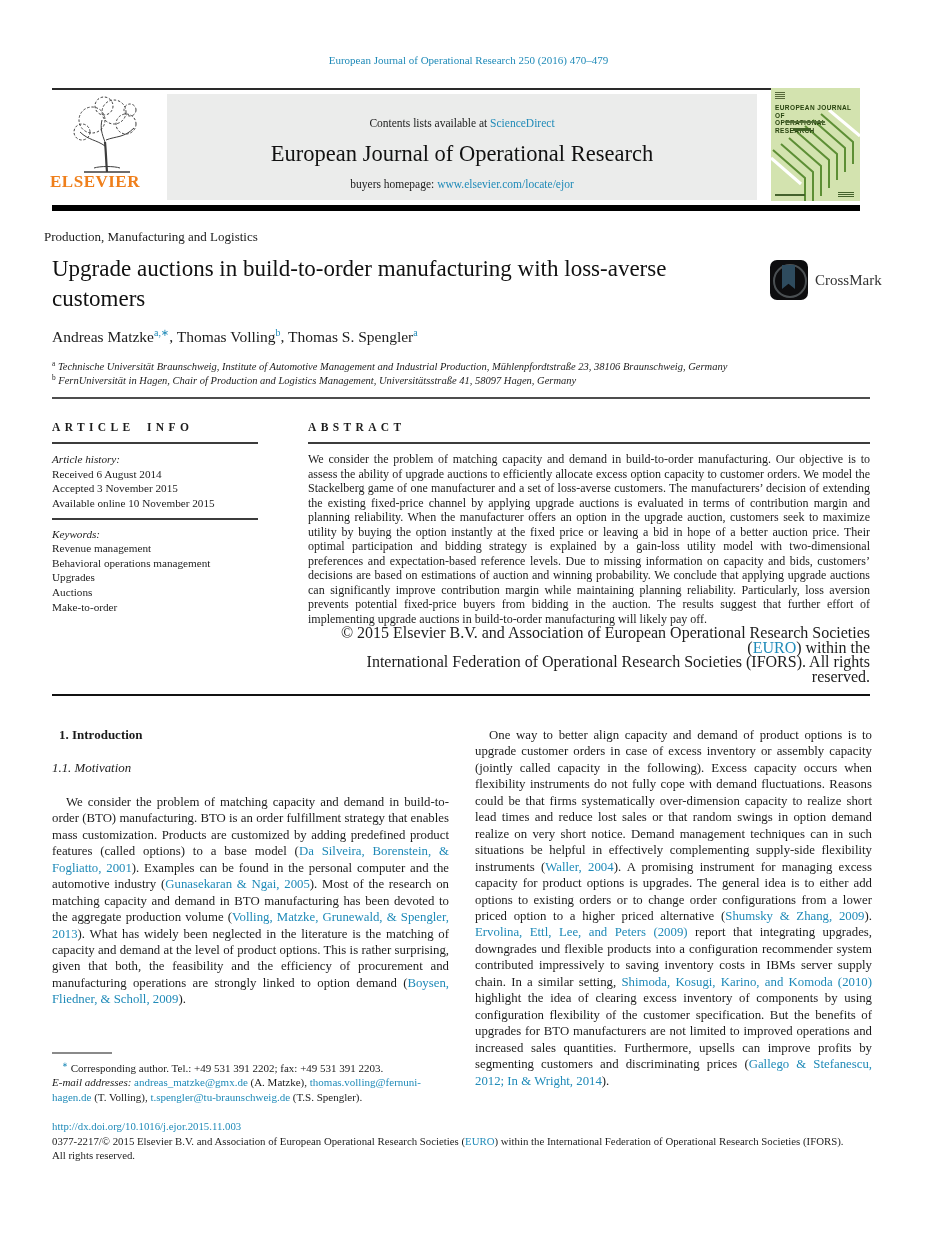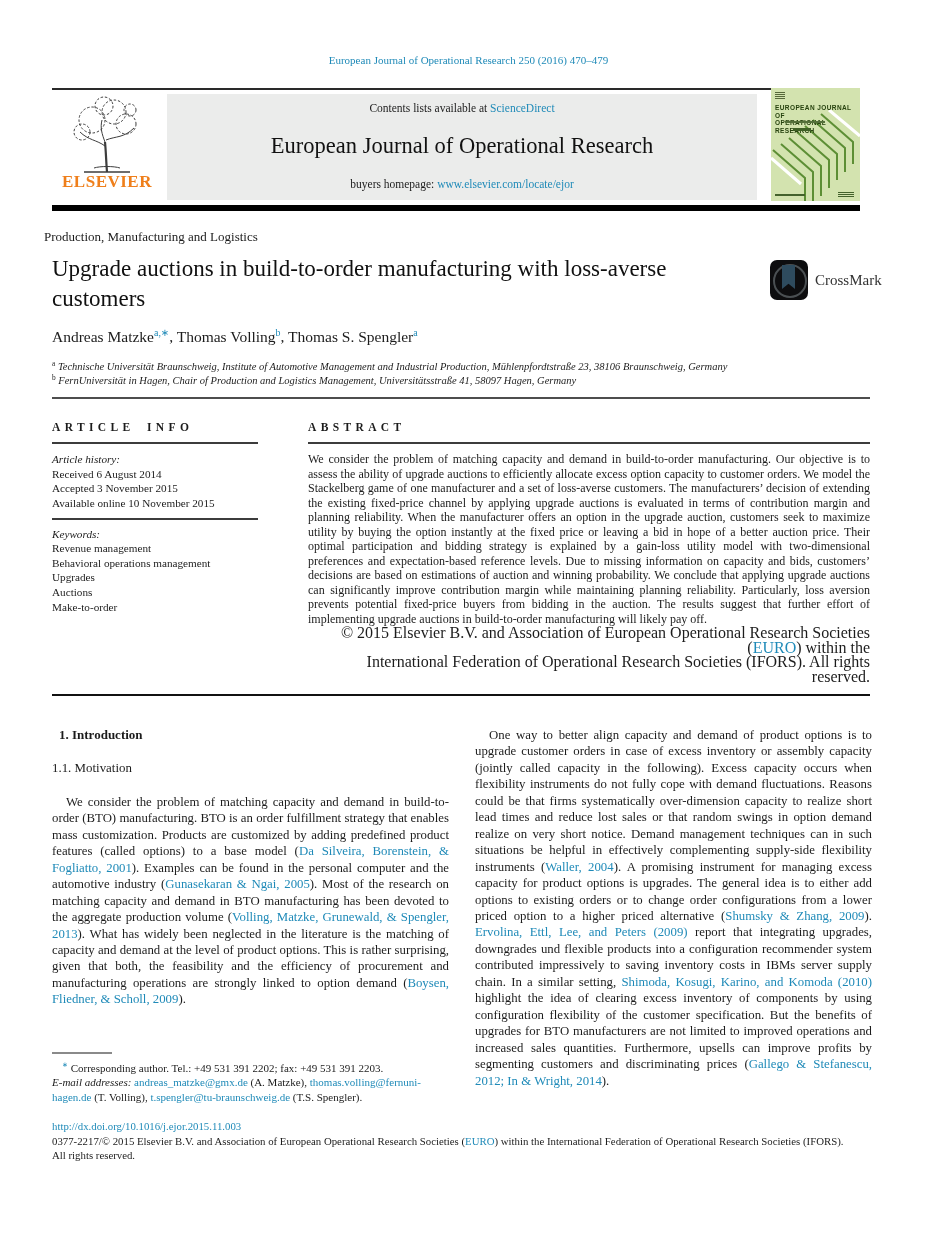--- a/index.html
+++ b/index.html
@@ -11,25 +11,25 @@
   #page{
     position:relative;width:925px;height:1234px;margin:0 auto;background:#fff;
     font-family:"Liberation Serif", serif;color:var(--ink);overflow:hidden;
   }
   .seg-link{color:var(--link);cursor:pointer;}
   .seg-italic{font-style:italic;}
   sup.seg-sup{color:var(--link);font-size:64%;line-height:0;}
   
   .citation{position:absolute;top:54px;left:6px;width:100%;text-align:center;font-size:11px;color:var(--link);}
   .rule-top{position:absolute;top:88px;left:52px;width:808px;height:1.5px;background:#2a2a2a;}
-  .elsevier{position:absolute;top:94px;left:50px;width:114px;height:106px;text-align:center;}
+  .elsevier{position:absolute;top:94px;left:50px;width:114px;height:106px;}
   .elsevier svg{display:block;margin:0 auto;}
   .elsevier-word{font-size:17px;color:var(--orange);letter-spacing:.5px;margin-top:-2px;font-weight:bold;}
   .banner{position:absolute;top:94px;left:167px;width:590px;height:106px;background:#ebeceb;
-    display:flex;flex-direction:column;align-items:center;justify-content:space-between;padding:8px 0 10px 0;box-sizing:border-box;}
+    display:flex;flex-direction:column;align-items:center;justify-content:space-between;padding:23px 0 10px 0;box-sizing:border-box;}
   .contents-line{font-size:11.5px;}
   .journal-title{font-size:22.5px;color:#111;}
   .homepage-line{font-size:11.5px;}
   .cover{position:absolute;top:88px;left:771px;width:89px;height:113px;background:#d3e3af;overflow:hidden;}
   .cover-smudge{position:absolute;top:4px;left:4px;width:10px;height:8px;background:repeating-linear-gradient(#56683a,#56683a 1px,transparent 1px,transparent 2px);}
   .cover-title{position:absolute;top:16px;left:4px;right:3px;font-family:"Liberation Sans",sans-serif;font-weight:bold;font-size:6.5px;line-height:7.5px;color:#27430f;letter-spacing:.4px;}
   .cover-sub{position:absolute;top:33px;left:14px;width:40px;height:2px;background:#54703a;}
   .cover-sub2{position:absolute;top:40px;left:22px;width:18px;height:3px;background:#3f6126;}
   .cover-art{position:absolute;top:0;left:0;}
   .cover-foot{position:absolute;bottom:5px;left:4px;width:30px;height:2px;background:#44622c;}
@@ -57,21 +57,21 @@
   .abs-col{position:absolute;top:421px;left:308px;width:562px;}
   .abs-rule{width:562px;height:2px;background:#3c3c3c;margin:9px 0 8px 0;}
   .abs-text{font-size:12px;line-height:14.5px;text-align:justify;}
   .abs-copy{font-size:16px;line-height:14.5px;text-align:right;}
   
   .rule-mid{position:absolute;top:694px;left:52px;width:818px;height:2px;background:#111;}
   .bodycol{position:absolute;width:397px;font-size:12.8px;line-height:16.45px;text-align:justify;}
   .col-left{top:727px;left:52px;}
   .col-right{top:727px;left:475px;}
   .h-num{font-weight:bold;font-size:13px;margin:0 0 0 7px;text-align:left;}
-  .h-sub{font-size:12.9px;margin-top:17px;text-align:left;}
+  .h-sub{font-style:italic;font-size:12.9px;margin-top:17px;text-align:left;}
   .para{margin-top:17px;}
   .indent{text-indent:14px;}
   
   .footnote{position:absolute;top:1052px;left:52px;width:397px;font-size:11px;line-height:14.6px;}
   .footnote-rule{width:60px;height:1.5px;background:#8a8a8a;margin-bottom:7px;}
   .fn1{text-indent:10px;}
   .footer{position:absolute;top:1119px;left:52px;width:820px;font-size:10.8px;line-height:14.5px;}
   .footer-doi{color:var(--link);cursor:pointer;}
 </style>
 </head>

